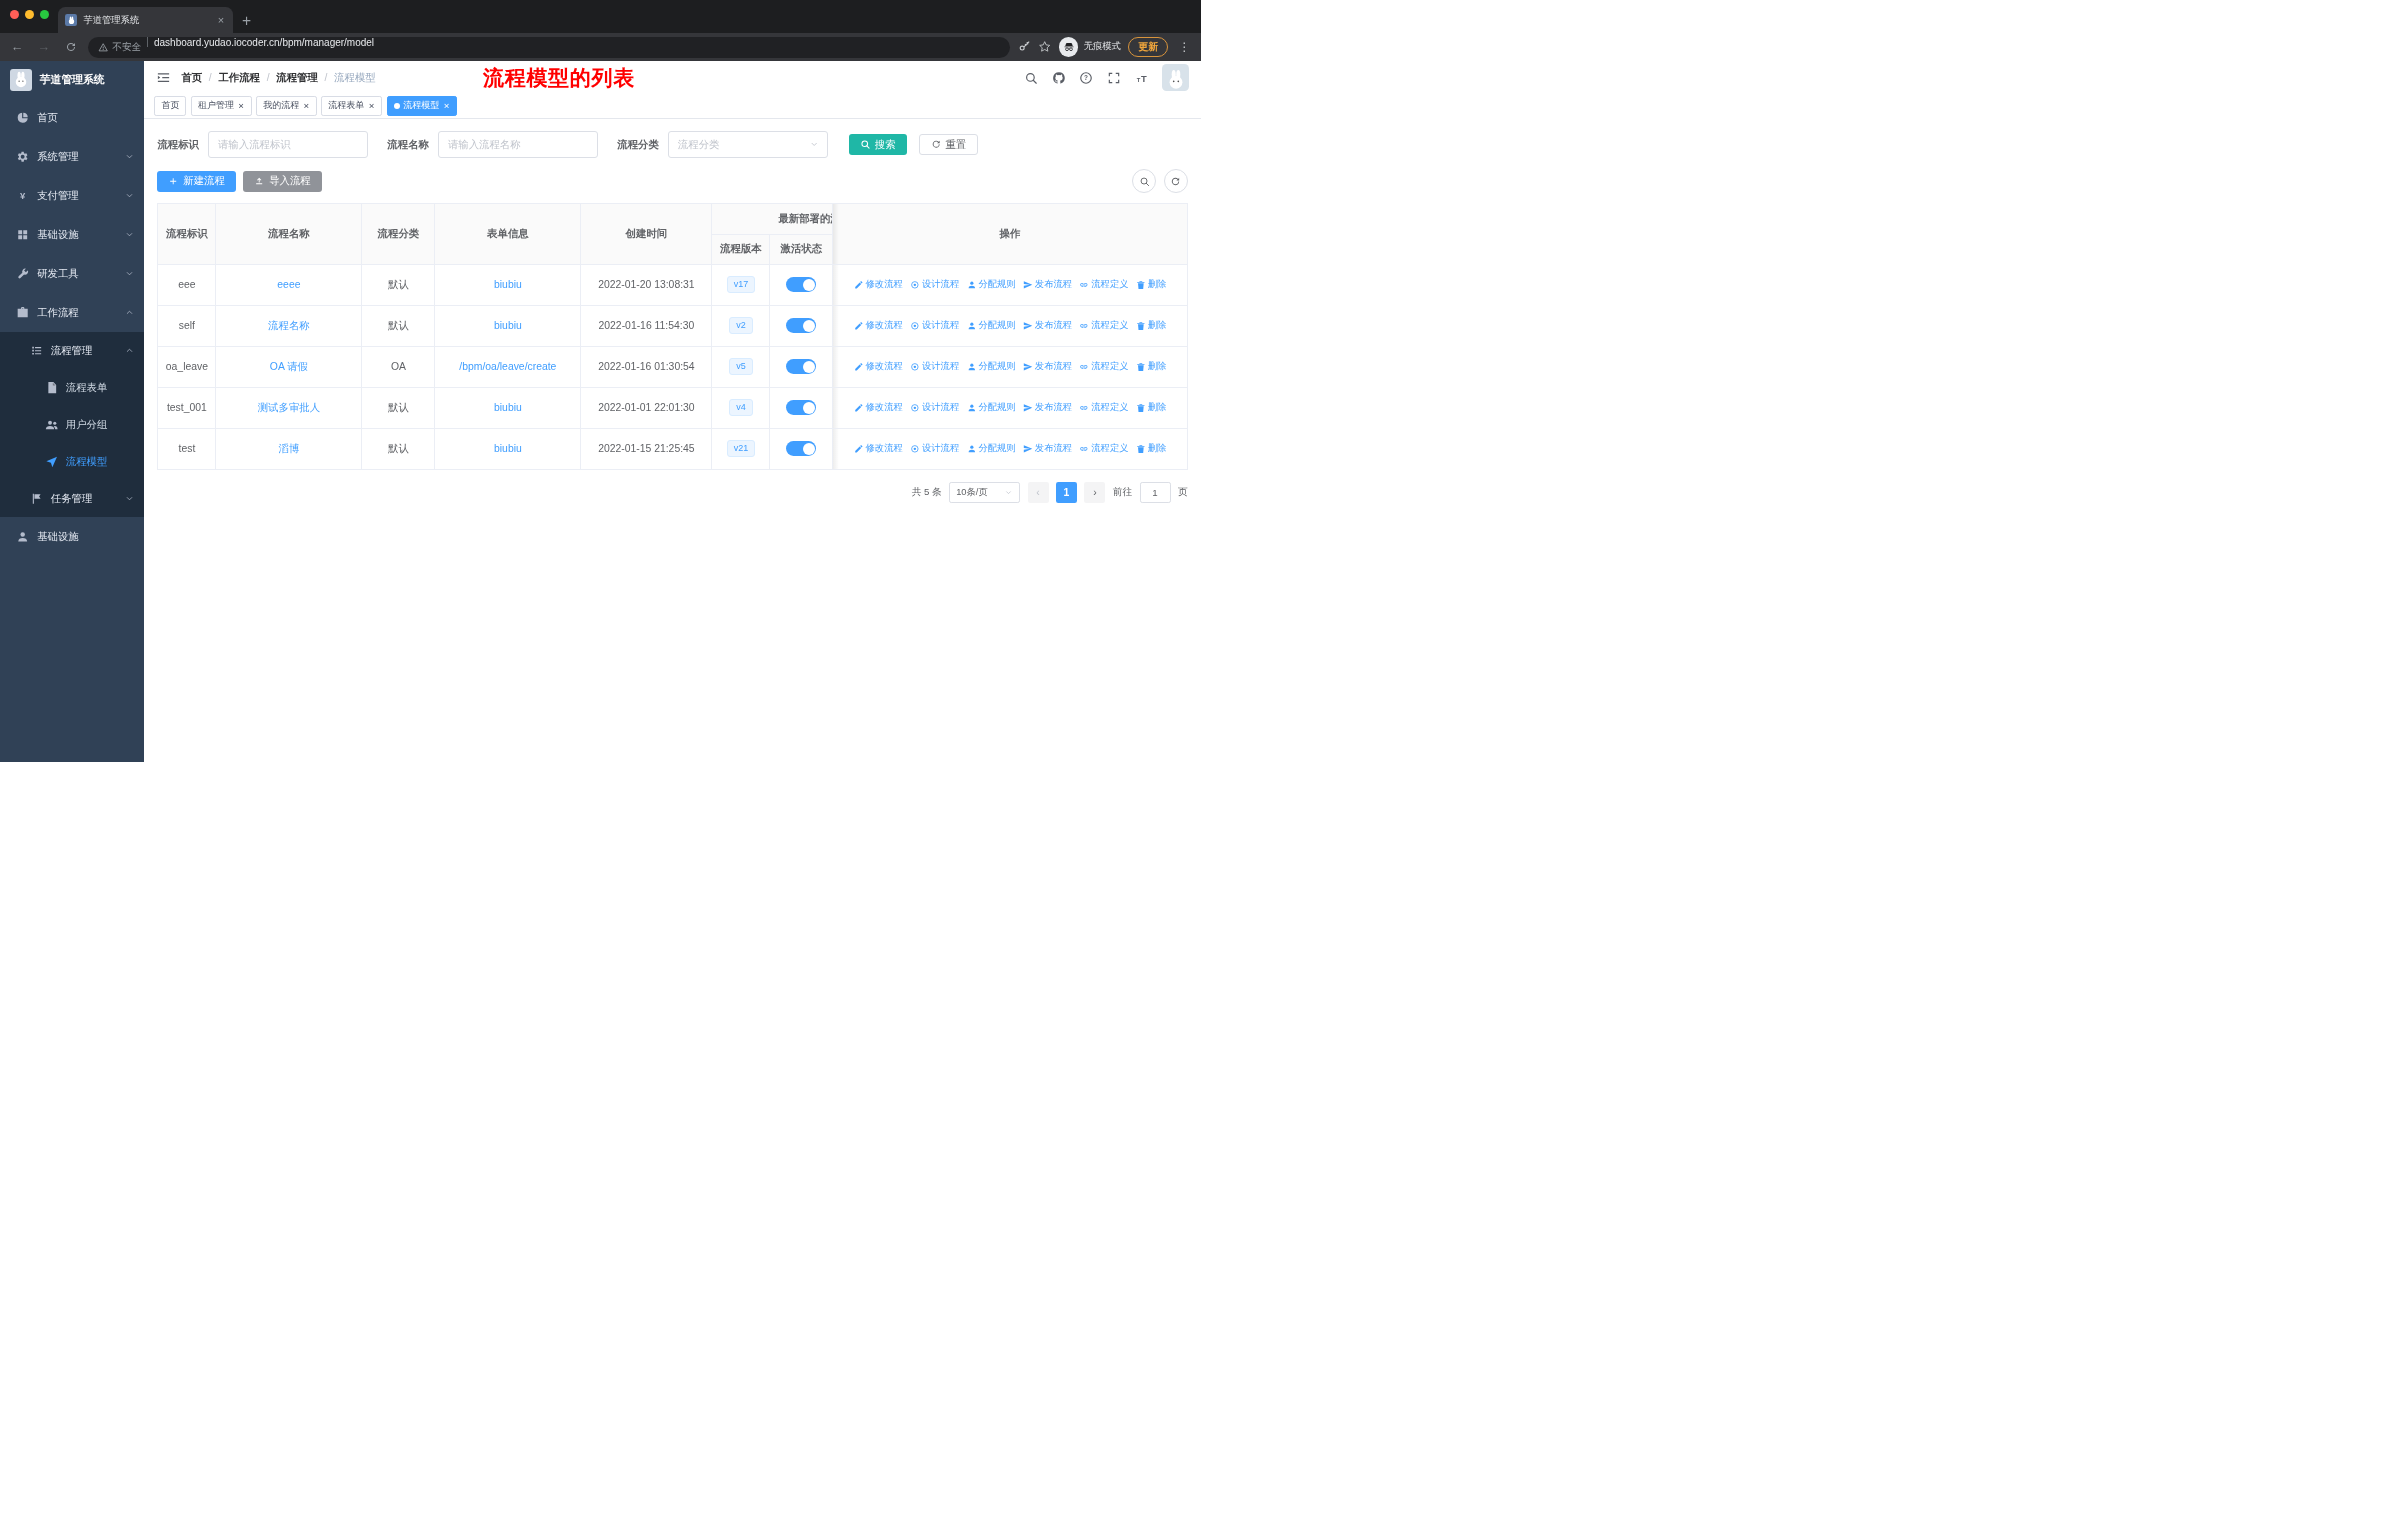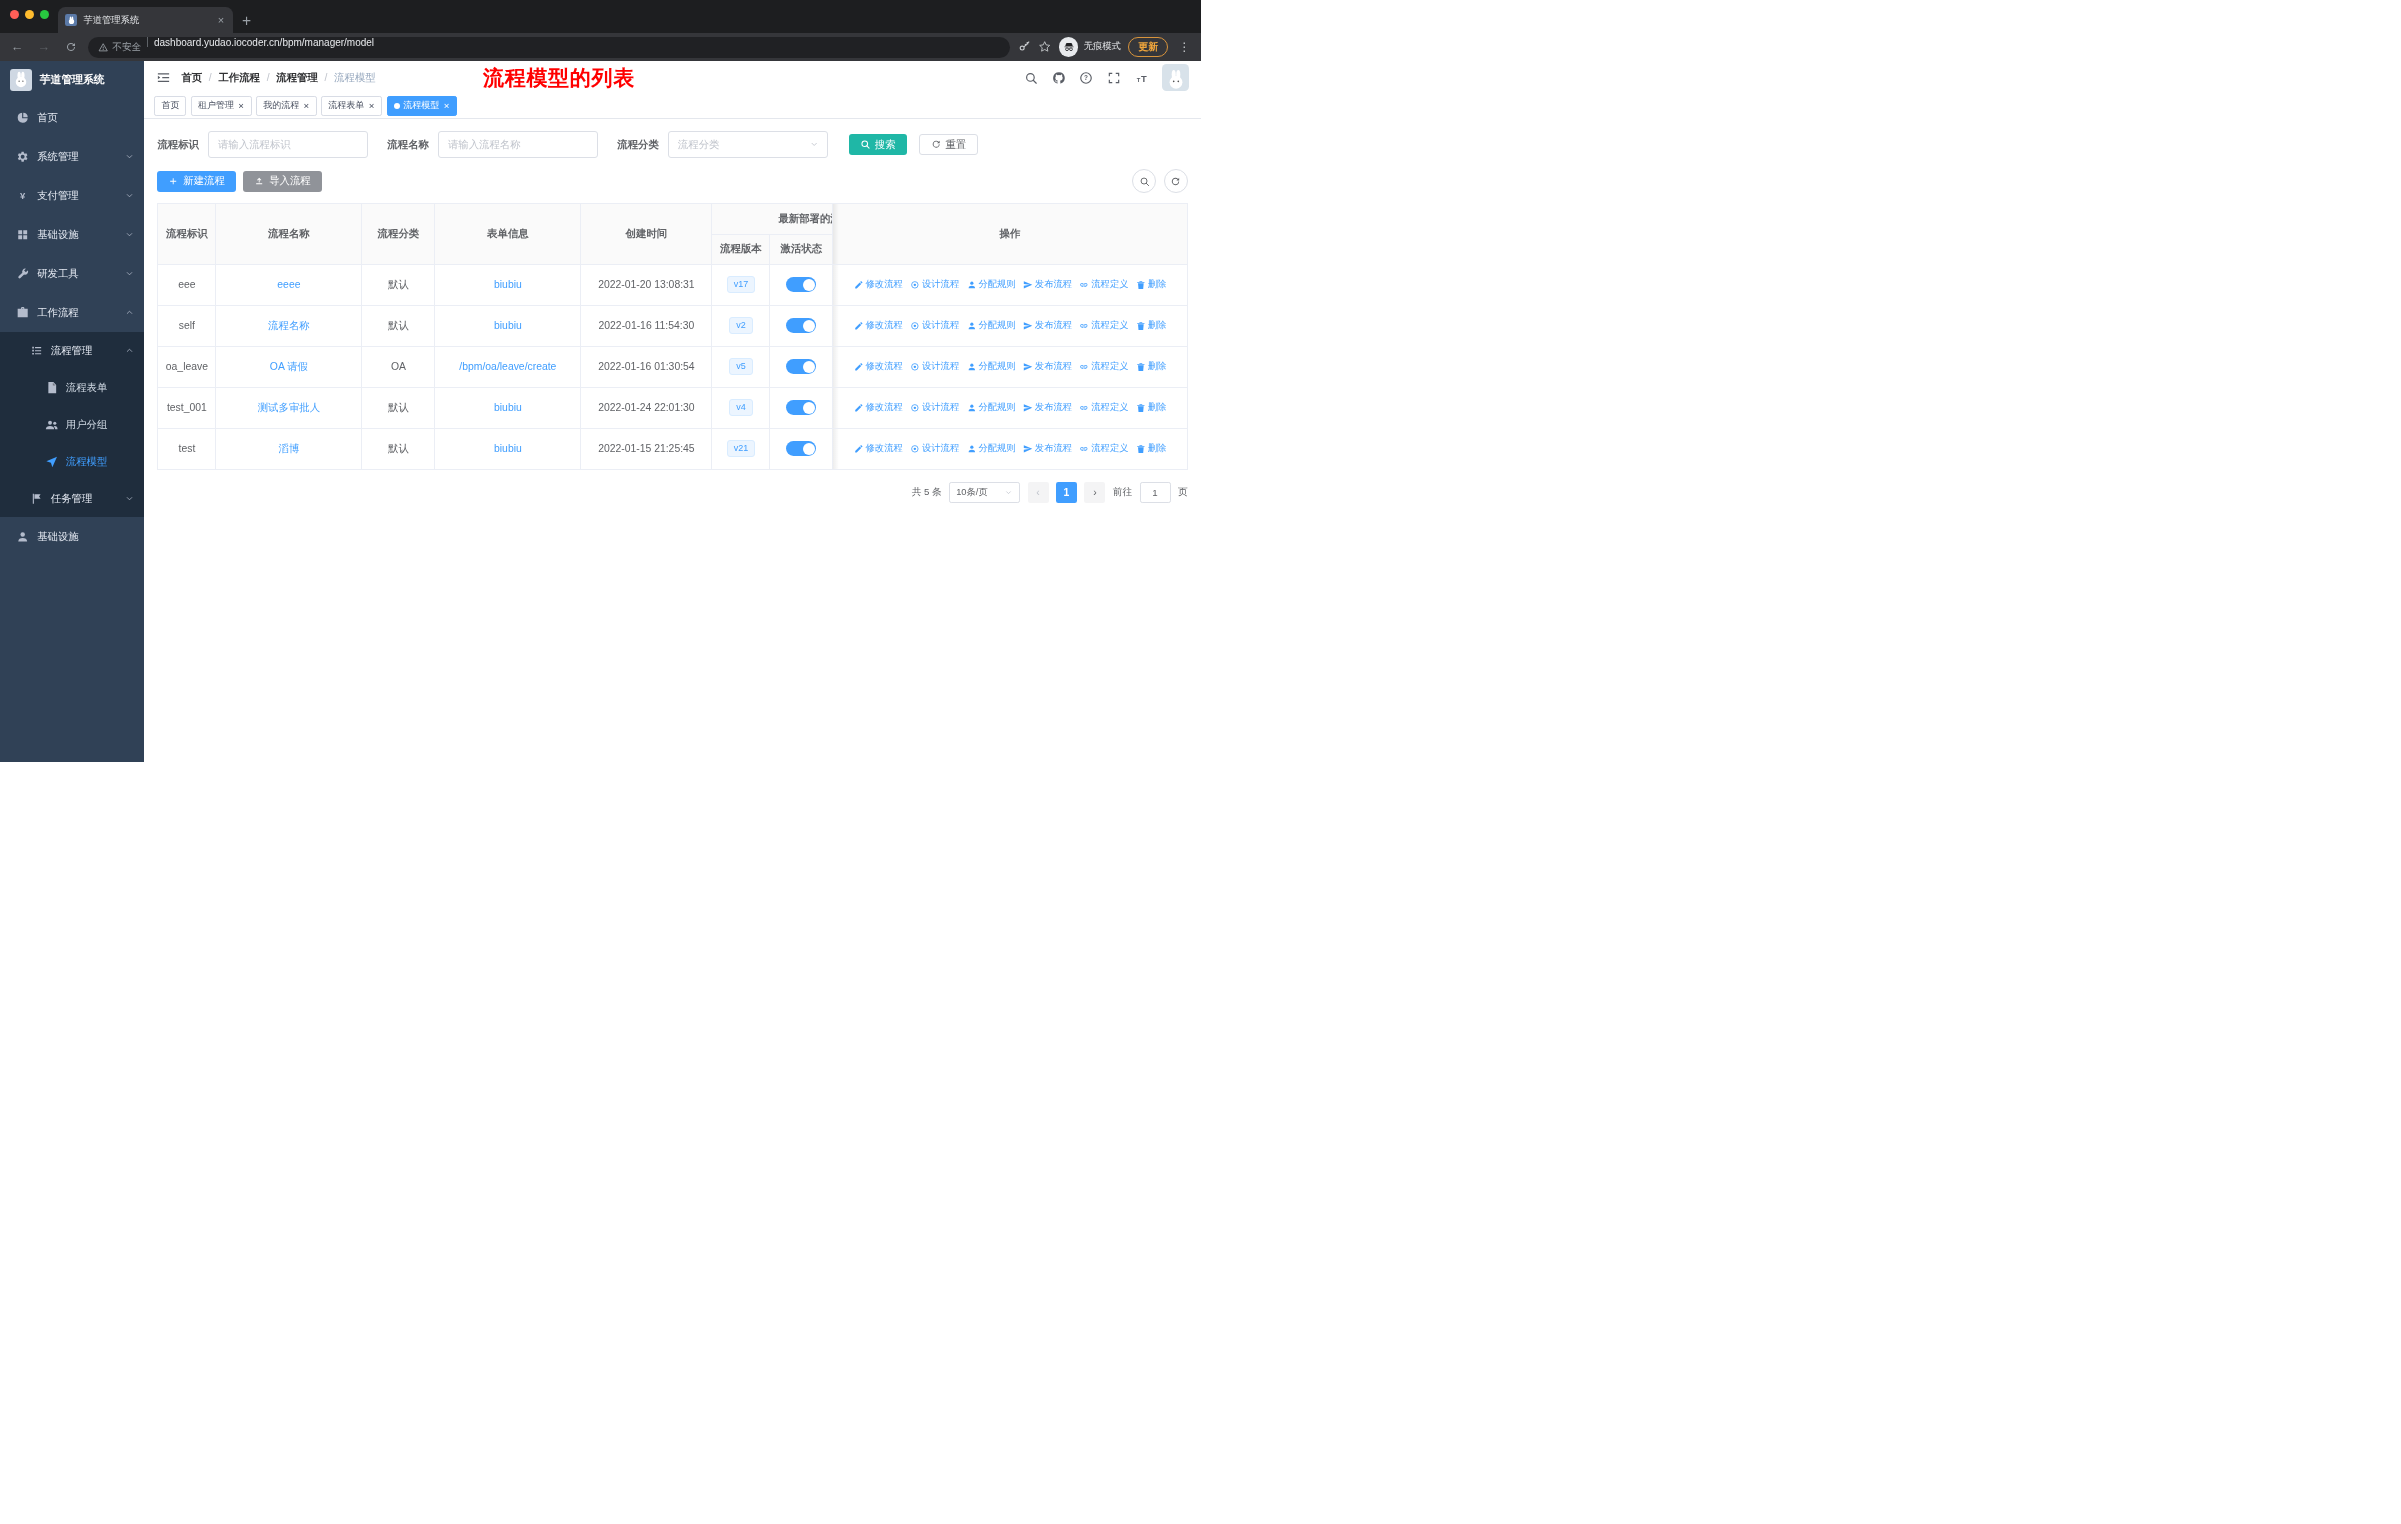--- a/index.html
+++ b/index.html
@@ -615,21 +615,21 @@
                         <path d="M9 3h6l1 2h5v2H3V5h5zM5 8h14l-1.2 14H6.2z"></path>
                       </svg></span>
                     <span>删除</span>
                   </a></td>
               </tr>
               <tr>
                 <td>test_001</td>
                 <td><a class="link">测试多审批人</a></td>
                 <td>默认</td>
                 <td><a class="link">biubiu</a></td>
-                <td>2022-01-24 22:01:30</td>
+                <td>2022-01-01 22:01:30</td>
                 <td><span class="vtag">v4</span></td>
                 <td><span class="switch on"><span class="knob"></span></span></td>
                 <td class="ops"><a class="op">
                     <span><svg class="ic" style="width:9.7px;height:9.7px" viewBox="0 0 24 24" fill="currentColor" aria-hidden="true">
                         <path d="M3 17.2V21h3.8L17.8 9.9l-3.7-3.7zM20.7 7a1 1 0 0 0 0-1.4l-2.3-2.3a1 1 0 0 0-1.4 0l-1.8 1.8 3.7 3.7z"></path>
                       </svg></span>
                     <span>修改流程</span>
                   </a><a class="op">
                     <span><svg class="ic" style="width:9.7px;height:9.7px" viewBox="0 0 24 24" fill="currentColor" aria-hidden="true">
                         <circle cx="12" cy="12" r="8" fill="none" stroke="currentColor" stroke-width="2"></circle>

